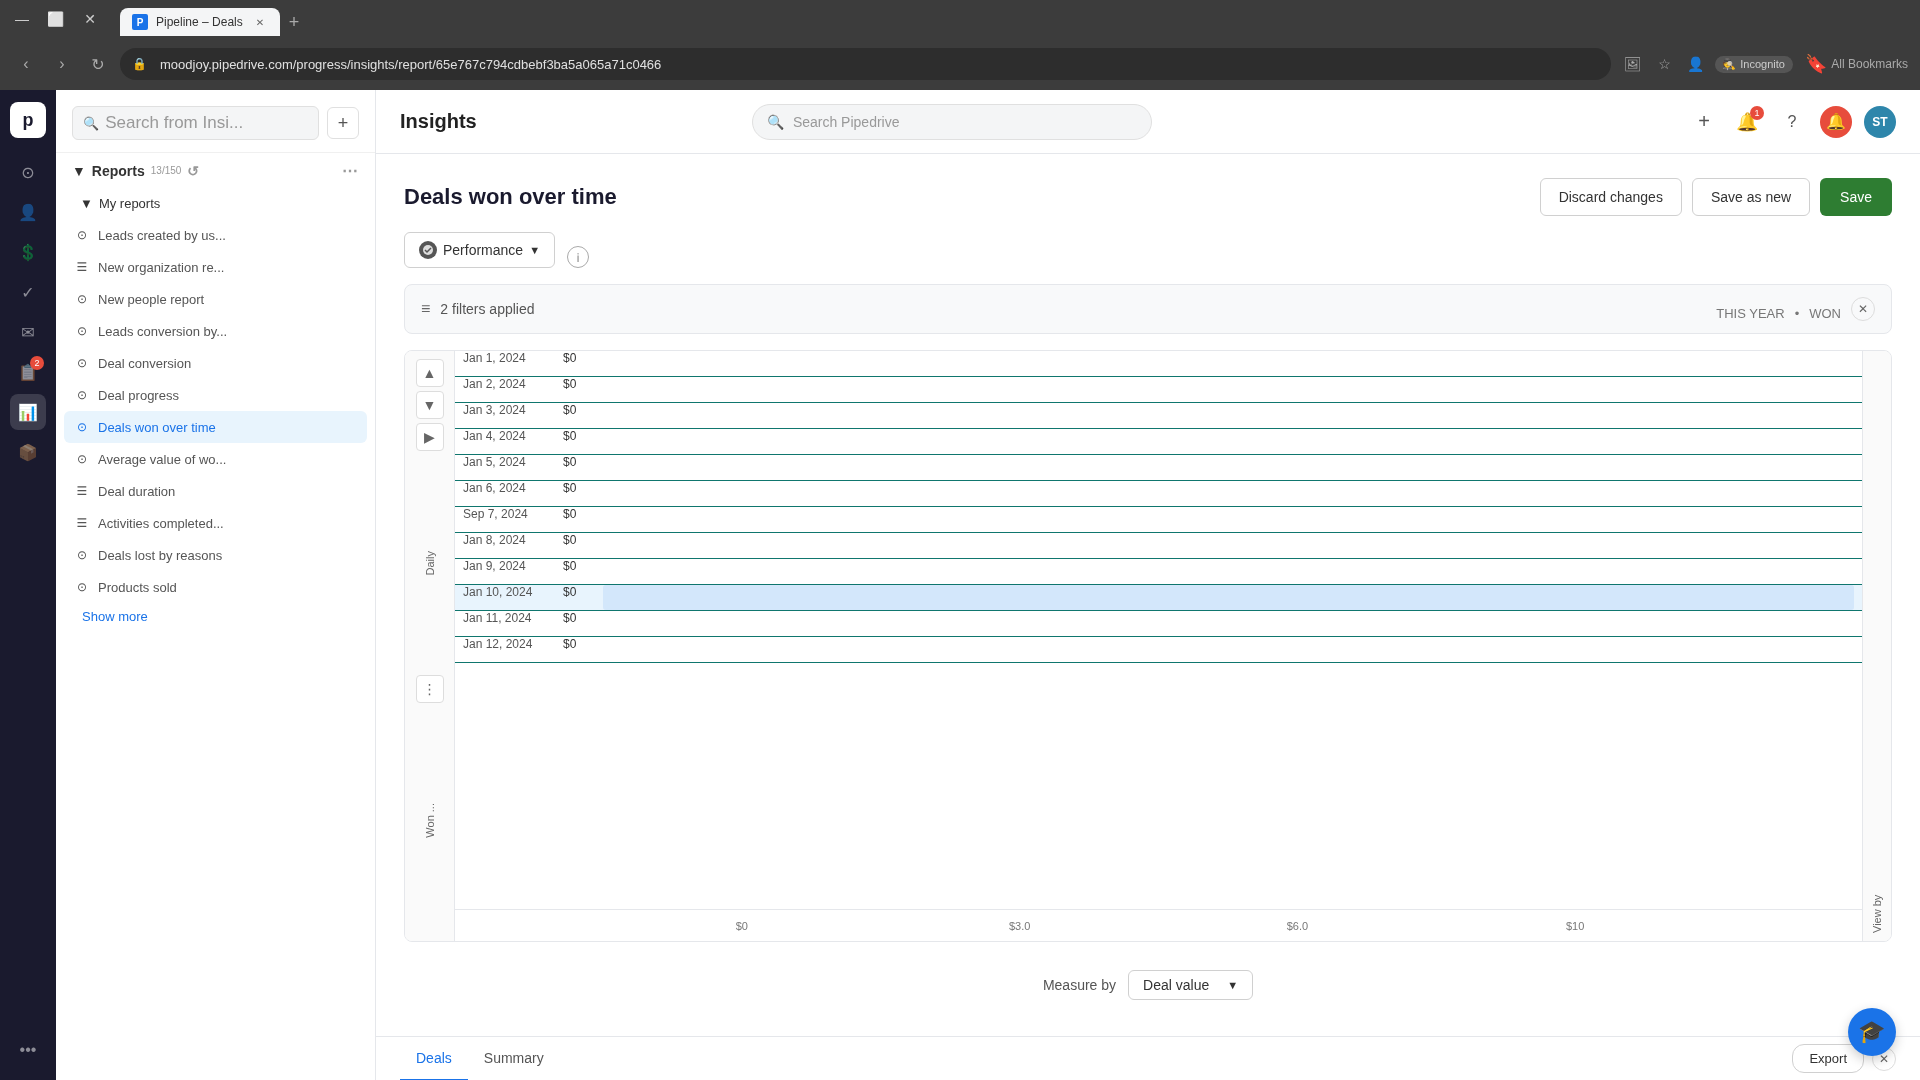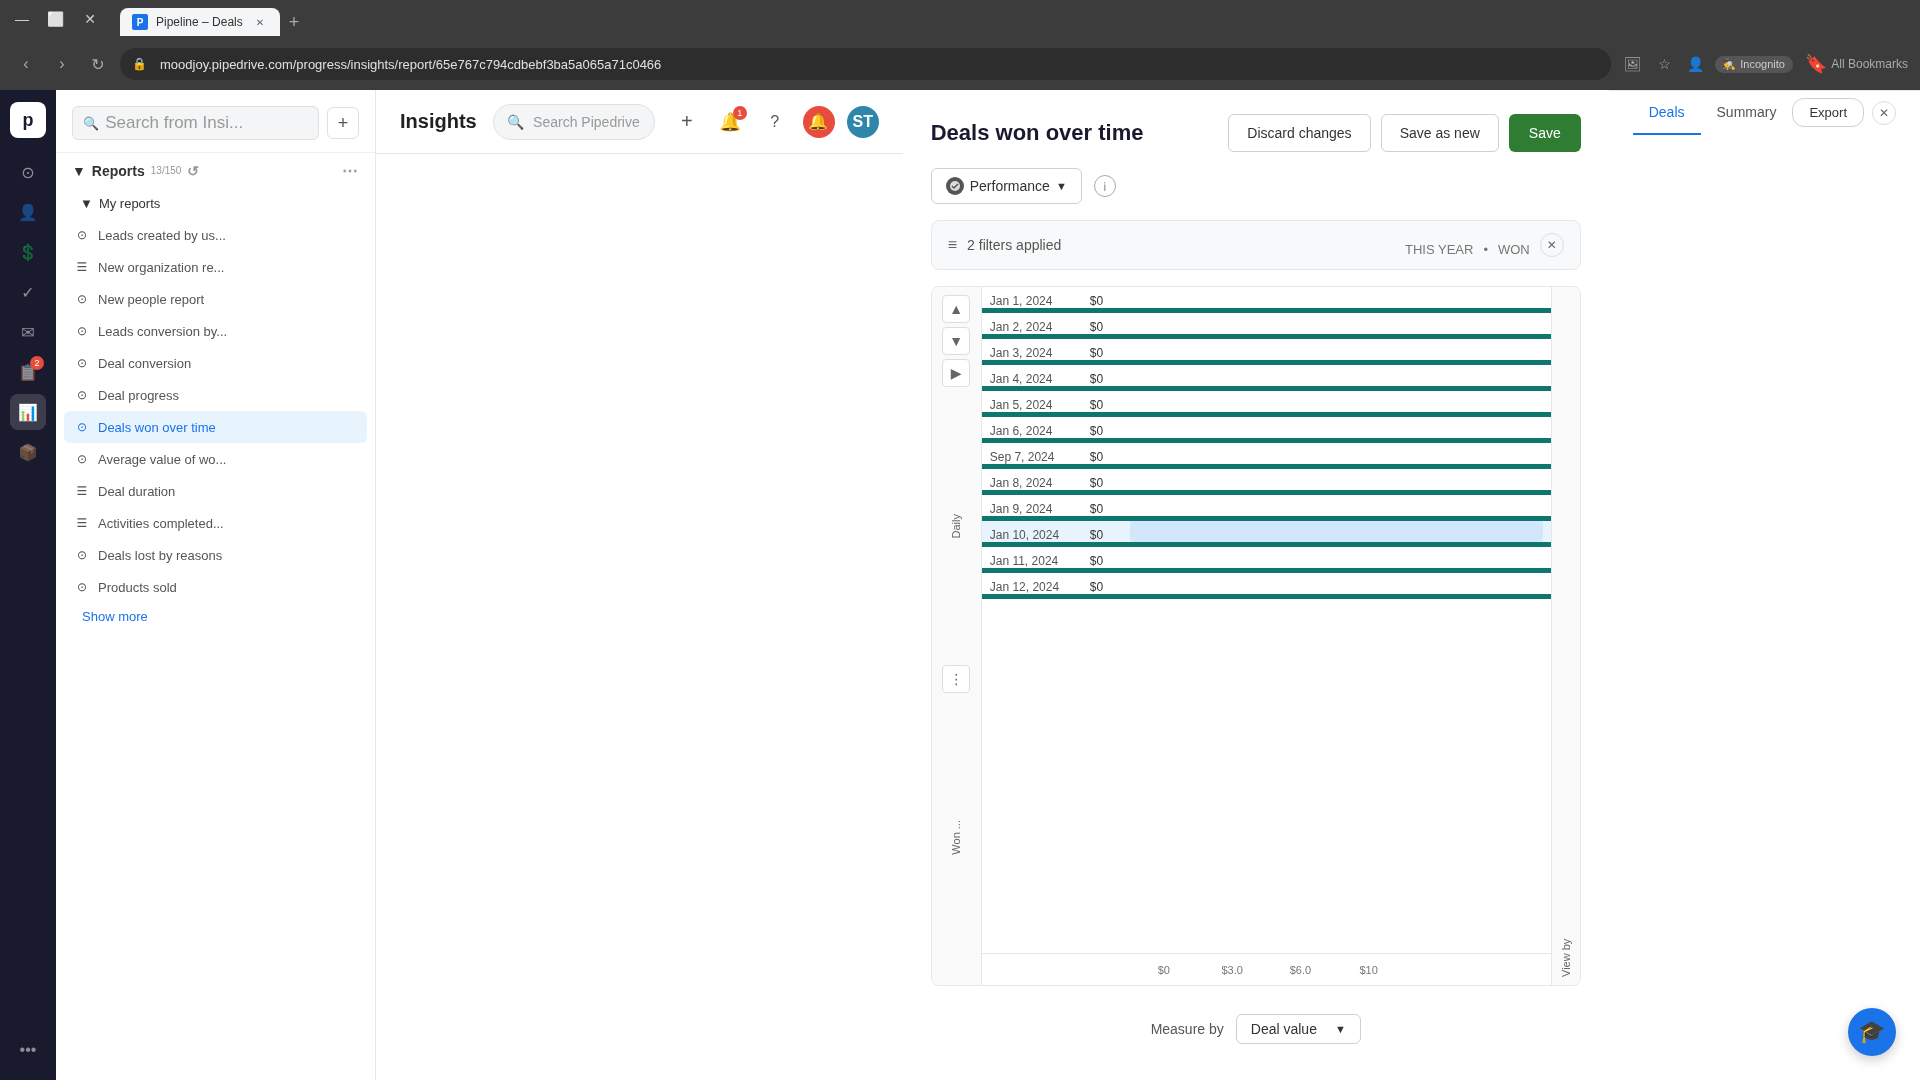--- a/index.html
+++ b/index.html
@@ -315,20 +315,21 @@
       padding: 6px 18px;
       font-size: 13px;
       color: #1a73e8;
       cursor: pointer;
     }
 
     
     .main-content {
       flex: 1;
       display: flex;
+      flex-direction: column;
       background: white;
       overflow: hidden;
     }
 
     
     .app-header {
       height: 64px;
       background: white;
       border-bottom: 1px solid #e5e7eb;
       display: flex;
@@ -390,21 +391,21 @@
     }
     .user-avatar {
       width: 32px;
       height: 32px;
       background: #2e86ab;
       border-radius: 50%;
       display: flex;
       align-items: center;
       justify-content: center;
       color: white;
-      font-size: 16px;
+      font-size: 12px;
       font-weight: bold;
       cursor: pointer;
     }
 
     
     .report-area {
       flex: 1;
       overflow-y: auto;
       padding: 24px 28px;
       display: flex;
@@ -446,21 +447,21 @@
       color: white;
       cursor: pointer;
       height: 38px;
       display: flex;
       align-items: center;
       font-weight: 500;
     }
 
     .report-type-bar {
       display: flex;
-      align-items: center;
+      align-items: flex-end;
       gap: 12px;
     }
     .performance-btn {
       display: flex;
       align-items: center;
       gap: 6px;
       padding: 6px 14px;
       border: 1px solid #d0d0d0;
       border-radius: 6px;
       background: white;
@@ -584,23 +585,23 @@
       display: flex;
       flex-direction: column;
     }
     .chart-rows {
       flex: 1;
       overflow: hidden;
       position: relative;
     }
     .chart-row {
       display: flex;
-      align-items: flex-end;
+      align-items: flex-start;
       height: 26px;
-      border-bottom: 5px solid #0f766e;
+      border-bottom: 1px solid #0f766e;
       padding: 0 8px;
     }
     .chart-row.highlighted {
       background: #e8f4fd;
     }
     .chart-row-label {
       width: 100px;
       font-size: 12px;
       color: #555;
       flex-shrink: 0;

